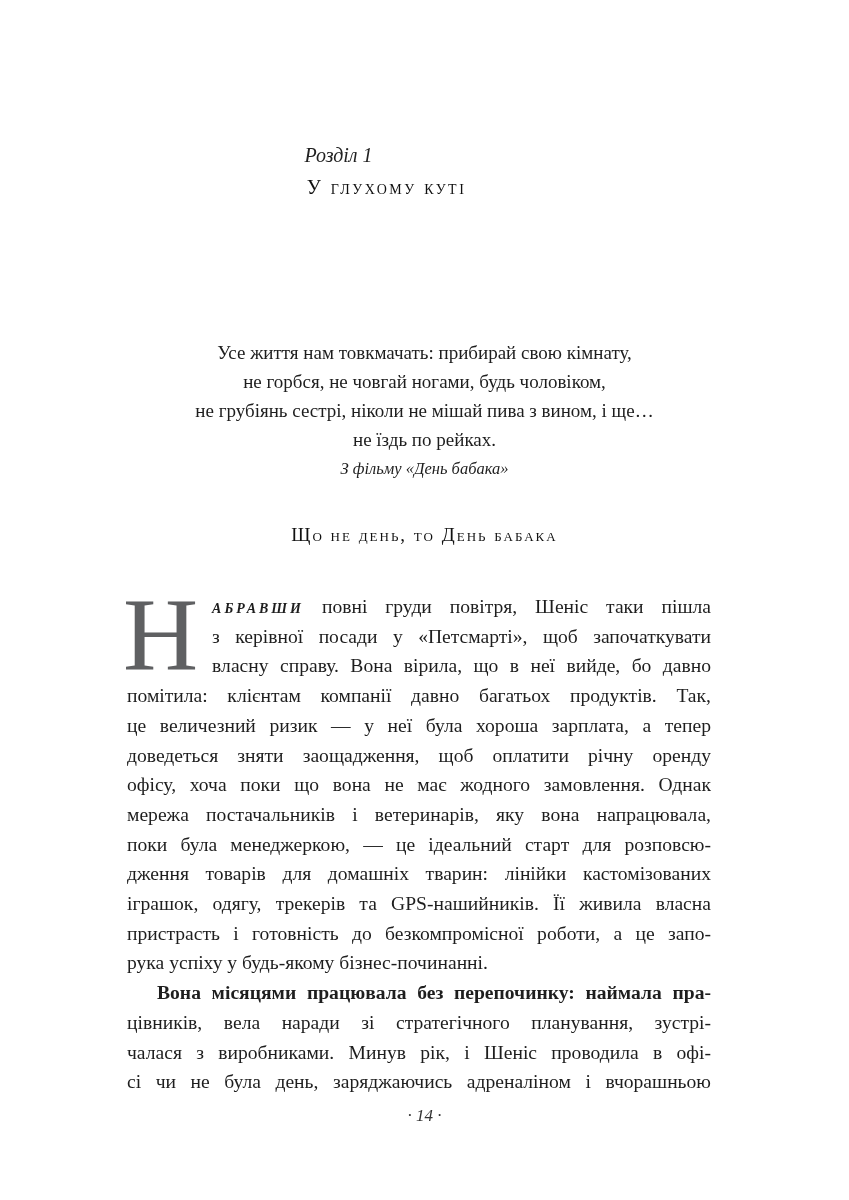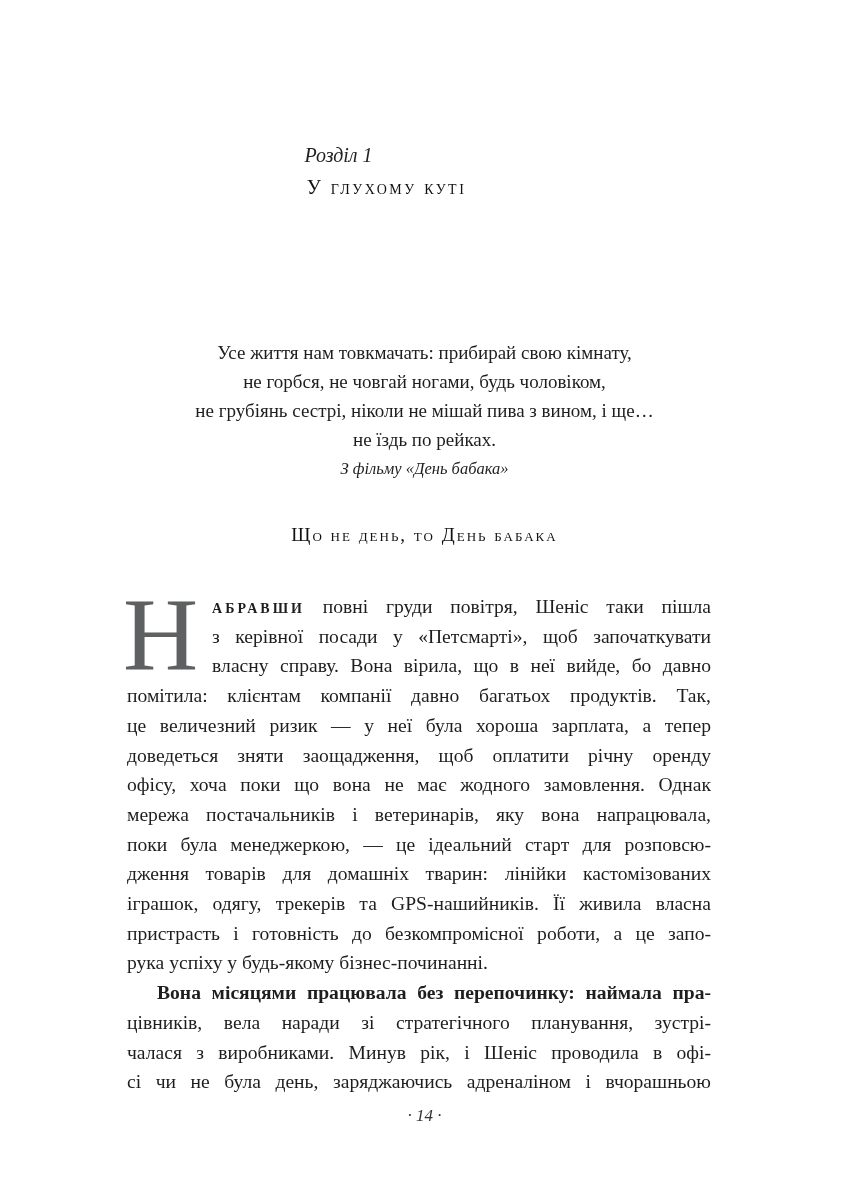--- a/index.html
+++ b/index.html
@@ -90,20 +90,21 @@
       margin-top: 5px;
       margin-right: 14px;
       margin-left: -4px;
       color: #5f6062;
       font-family: "Liberation Serif", "DejaVu Serif", serif;
     }
     .lead-smallcaps {
       font-variant: small-caps;
       letter-spacing: 3px;
       font-weight: bold;
+      font-style: italic;
     }
     .flow-line {
       display: block;
       white-space: nowrap;
       text-align-last: justify;
       text-align: justify;
     }
     .page-number {
       position: absolute;
       top: 1106px;

